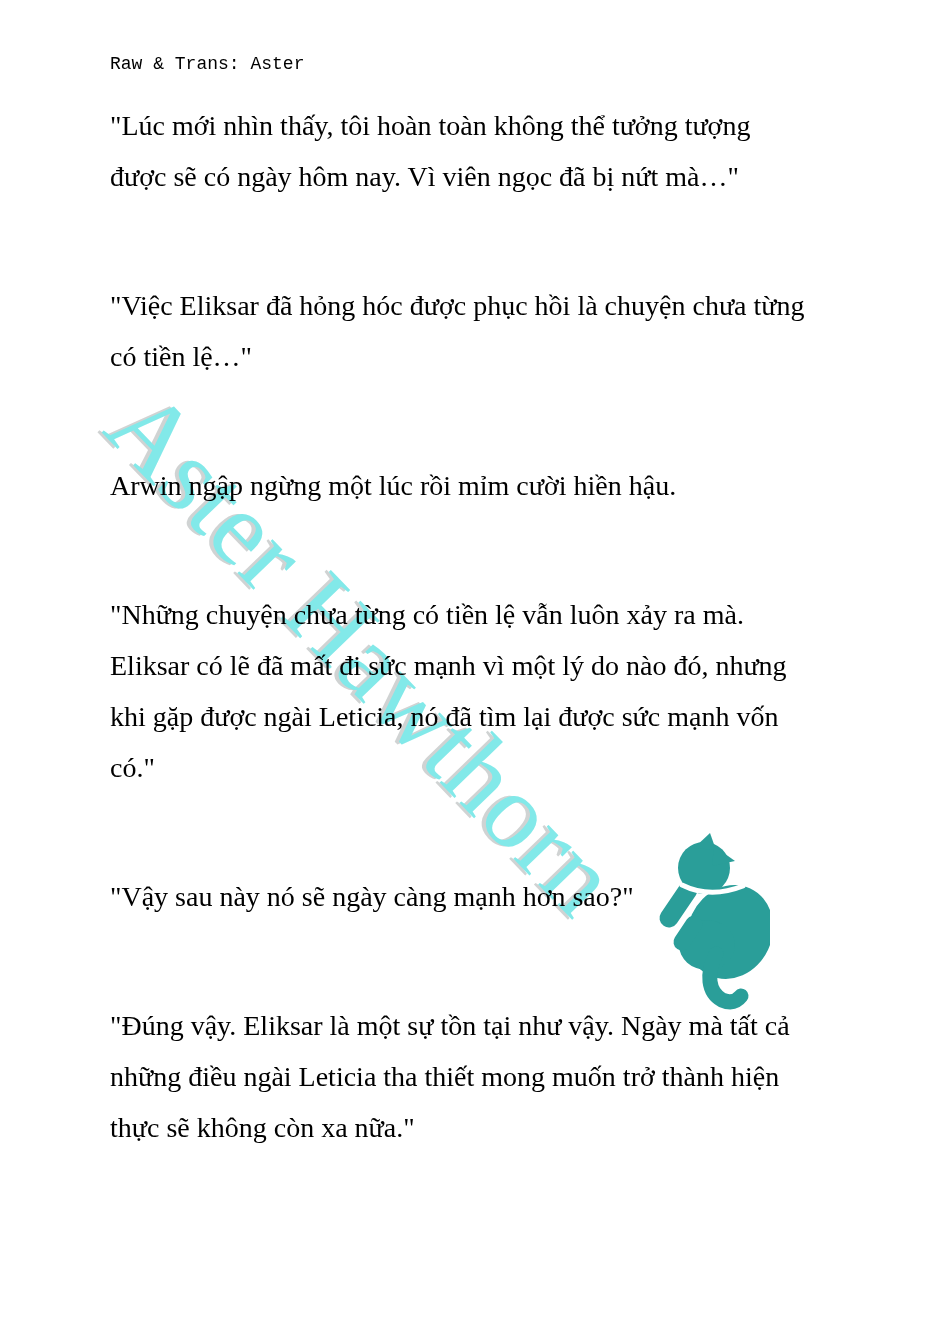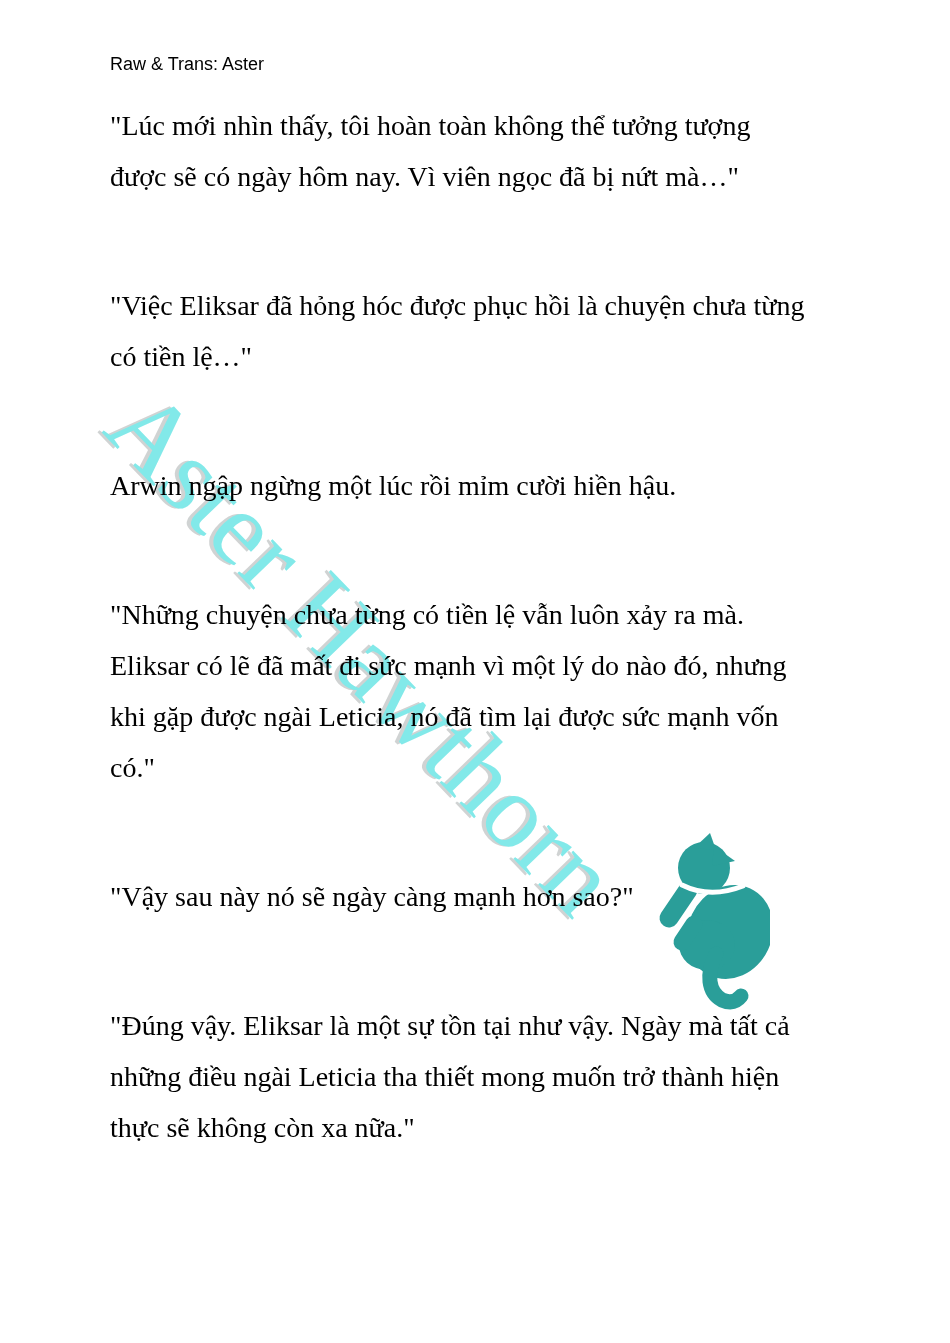--- a/index.html
+++ b/index.html
@@ -26,21 +26,21 @@
     transform-origin: 0 0;
     white-space: nowrap;
     text-shadow: -3px 3px 0 rgba(150, 158, 158, 0.45);
     z-index: 1;
     pointer-events: none;
   }
   .header {
     position: absolute;
     left: 110px;
     top: 54px;
-    font-family: Liberation Sans, sans-serif;
+    font-family: Liberation Mono, monospace;
     font-size: 18px;
     color: var(--text-color, #000000);
     z-index: 2;
   }
   .body-text {
     position: absolute;
     left: 110px;
     top: 100px;
     width: 770px;
     z-index: 2;

